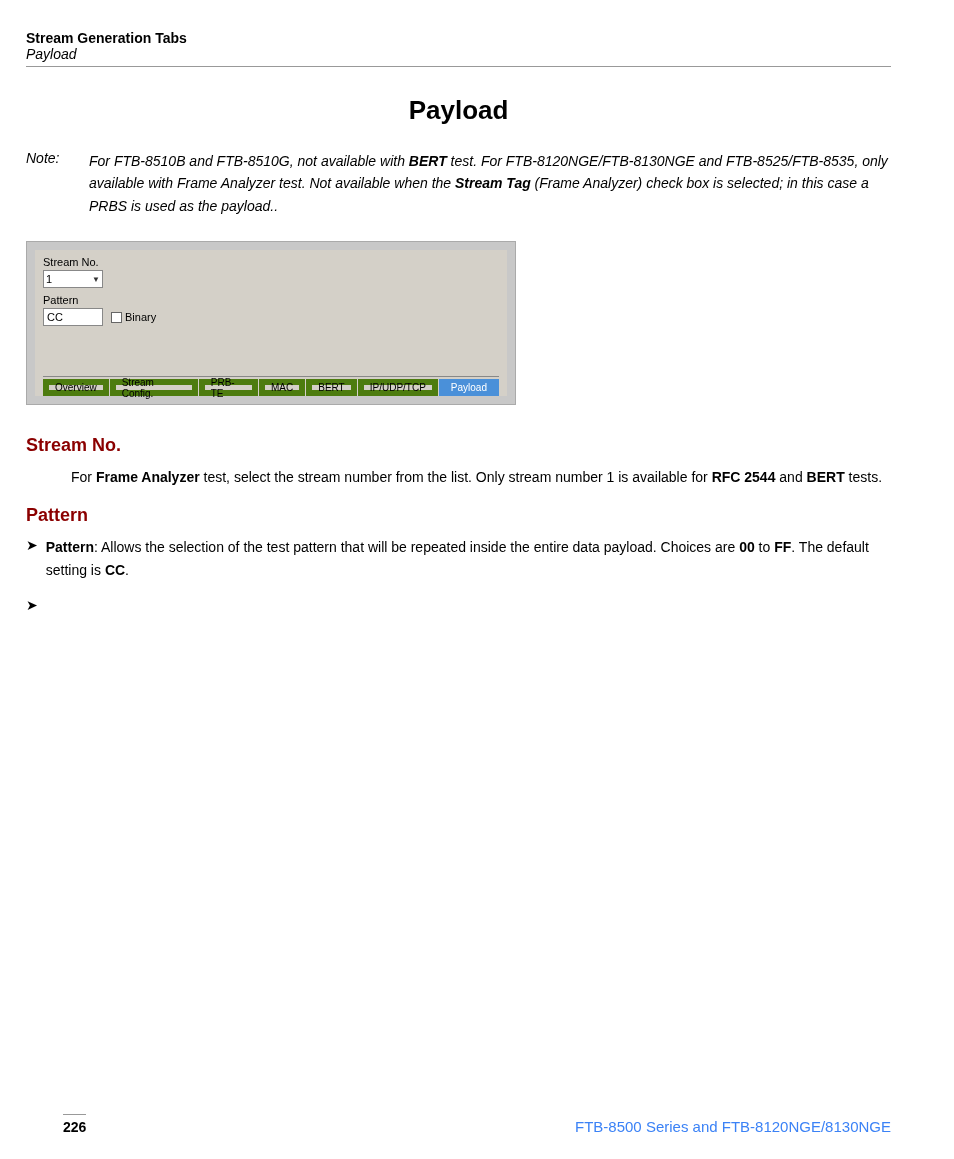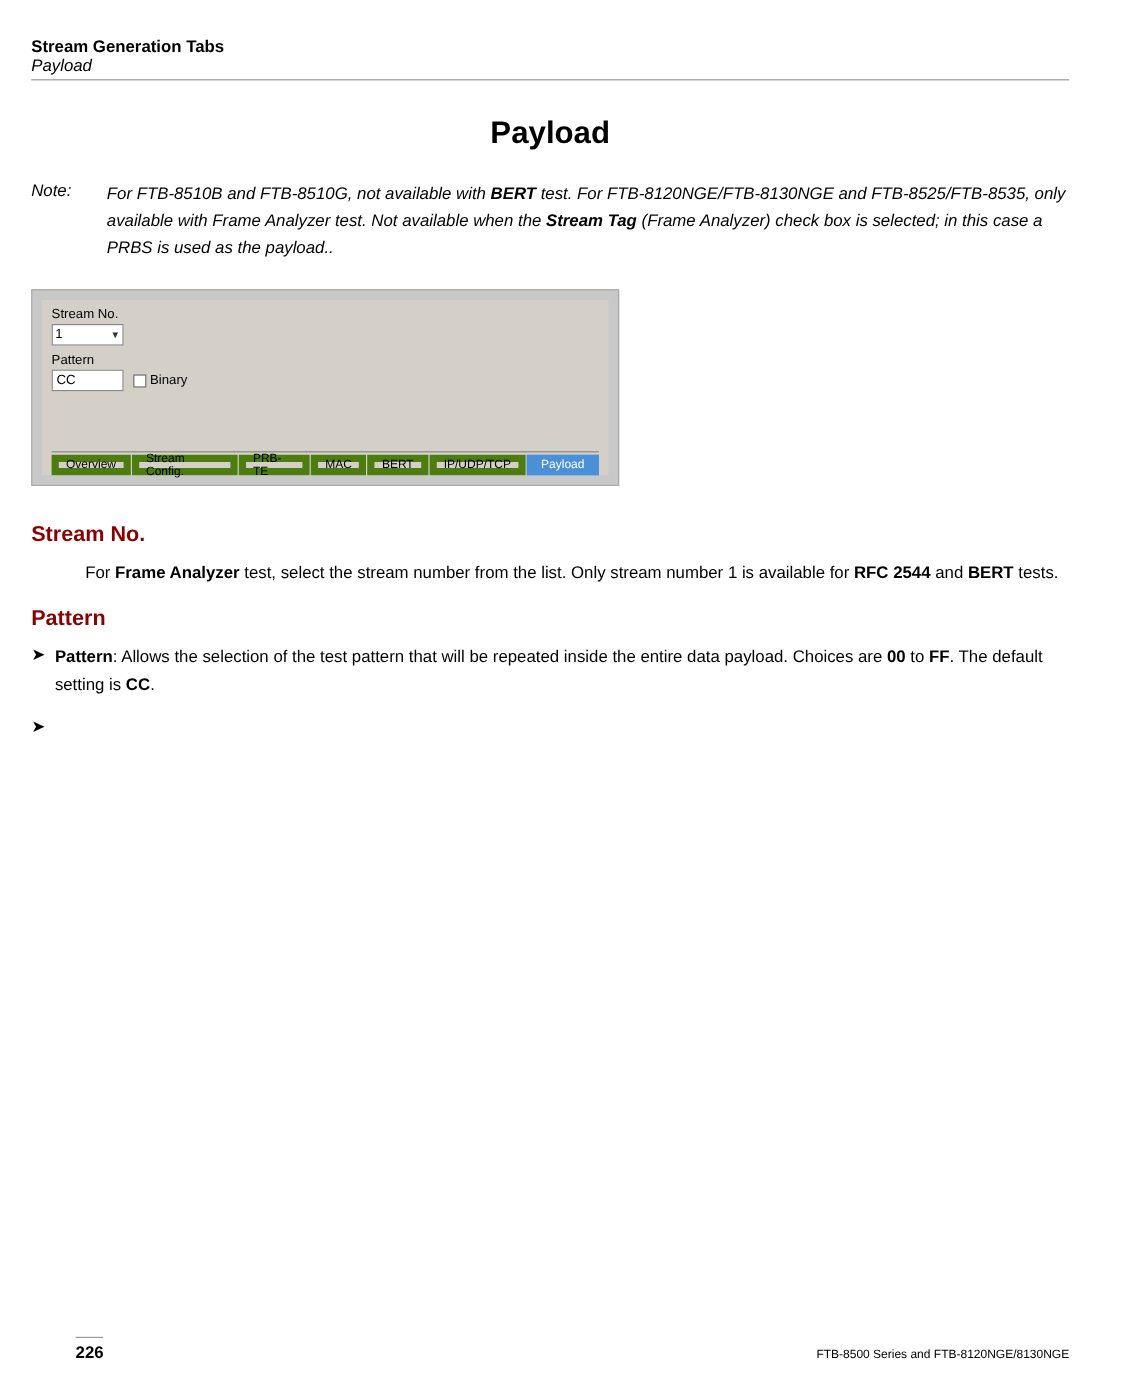--- a/index.html
+++ b/index.html
@@ -225,22 +225,22 @@
     }
     .footer-left {
       border-top: 1px solid #999;
       padding-top: 4px;
     }
     .footer-page-number {
       font-weight: bold;
       font-size: 14px;
     }
     .footer-right {
-      font-size: 10px;
-      color: #000000;
+      font-size: 15px;
+      color: #3b82f6;
     }
   </style>
 </head>
 <body>
 
 <div class="page-container">
 
   <div class="header-section">
     <div class="header-title">Stream Generation Tabs</div>
     <div class="header-subtitle">Payload</div>

